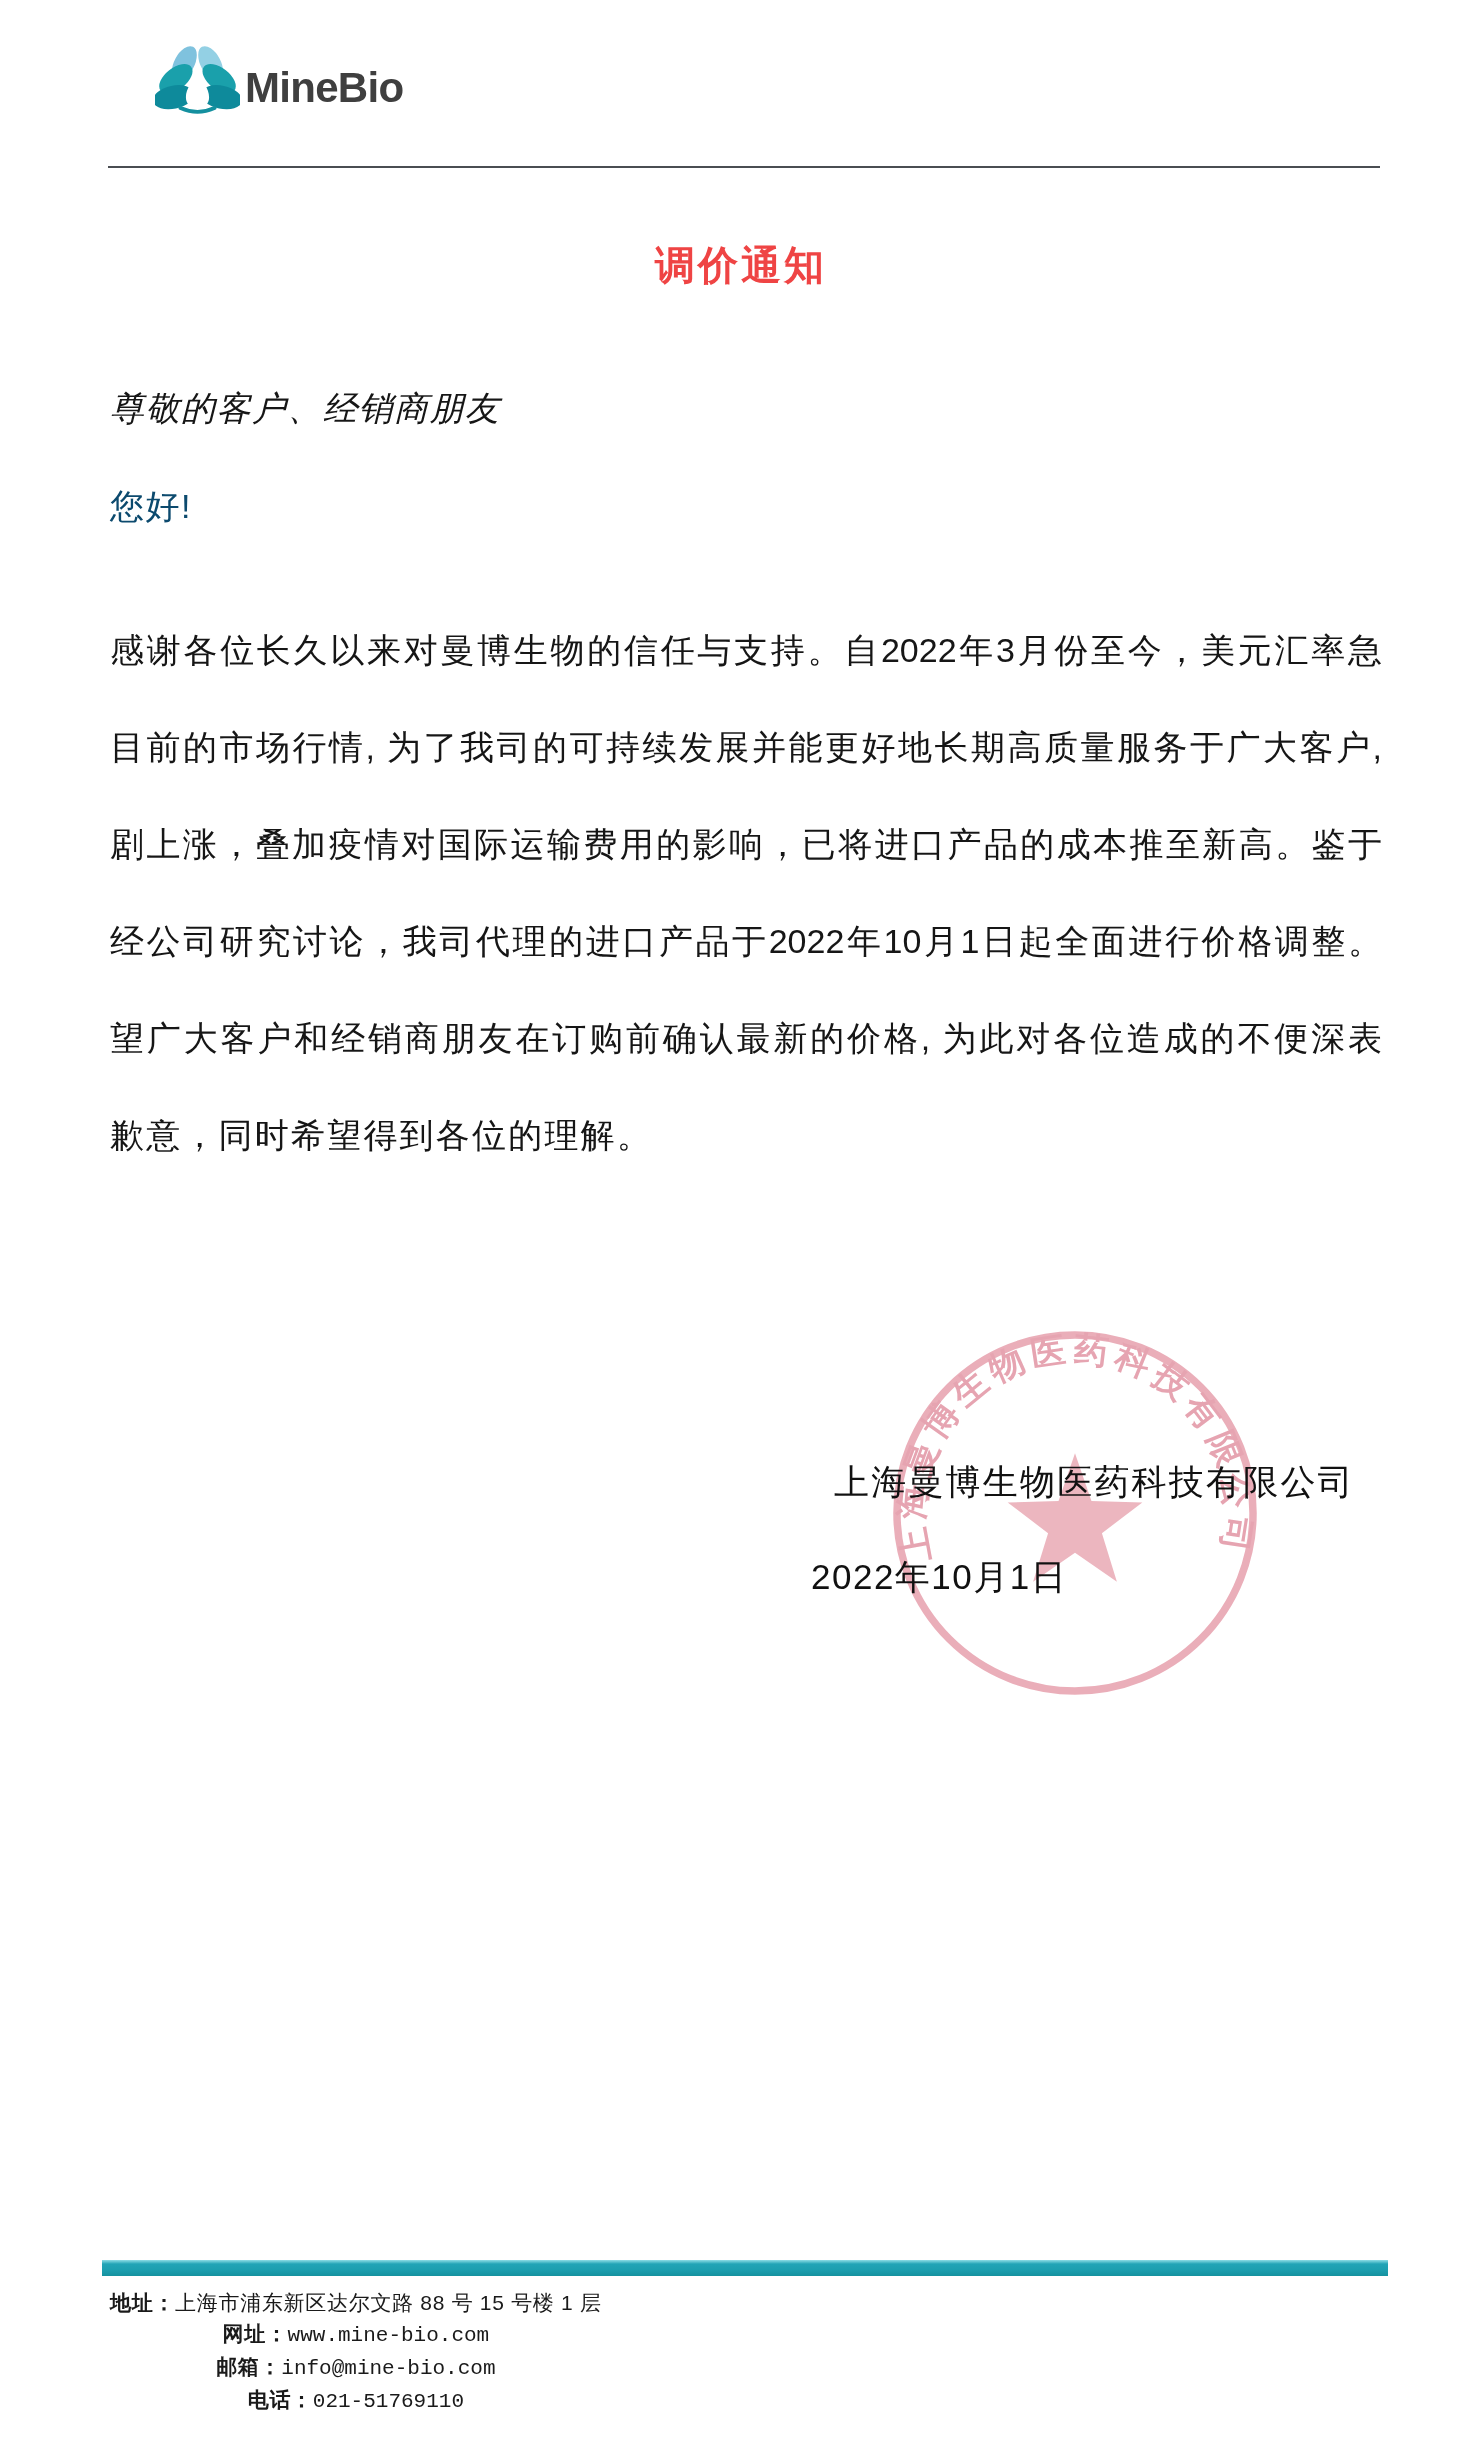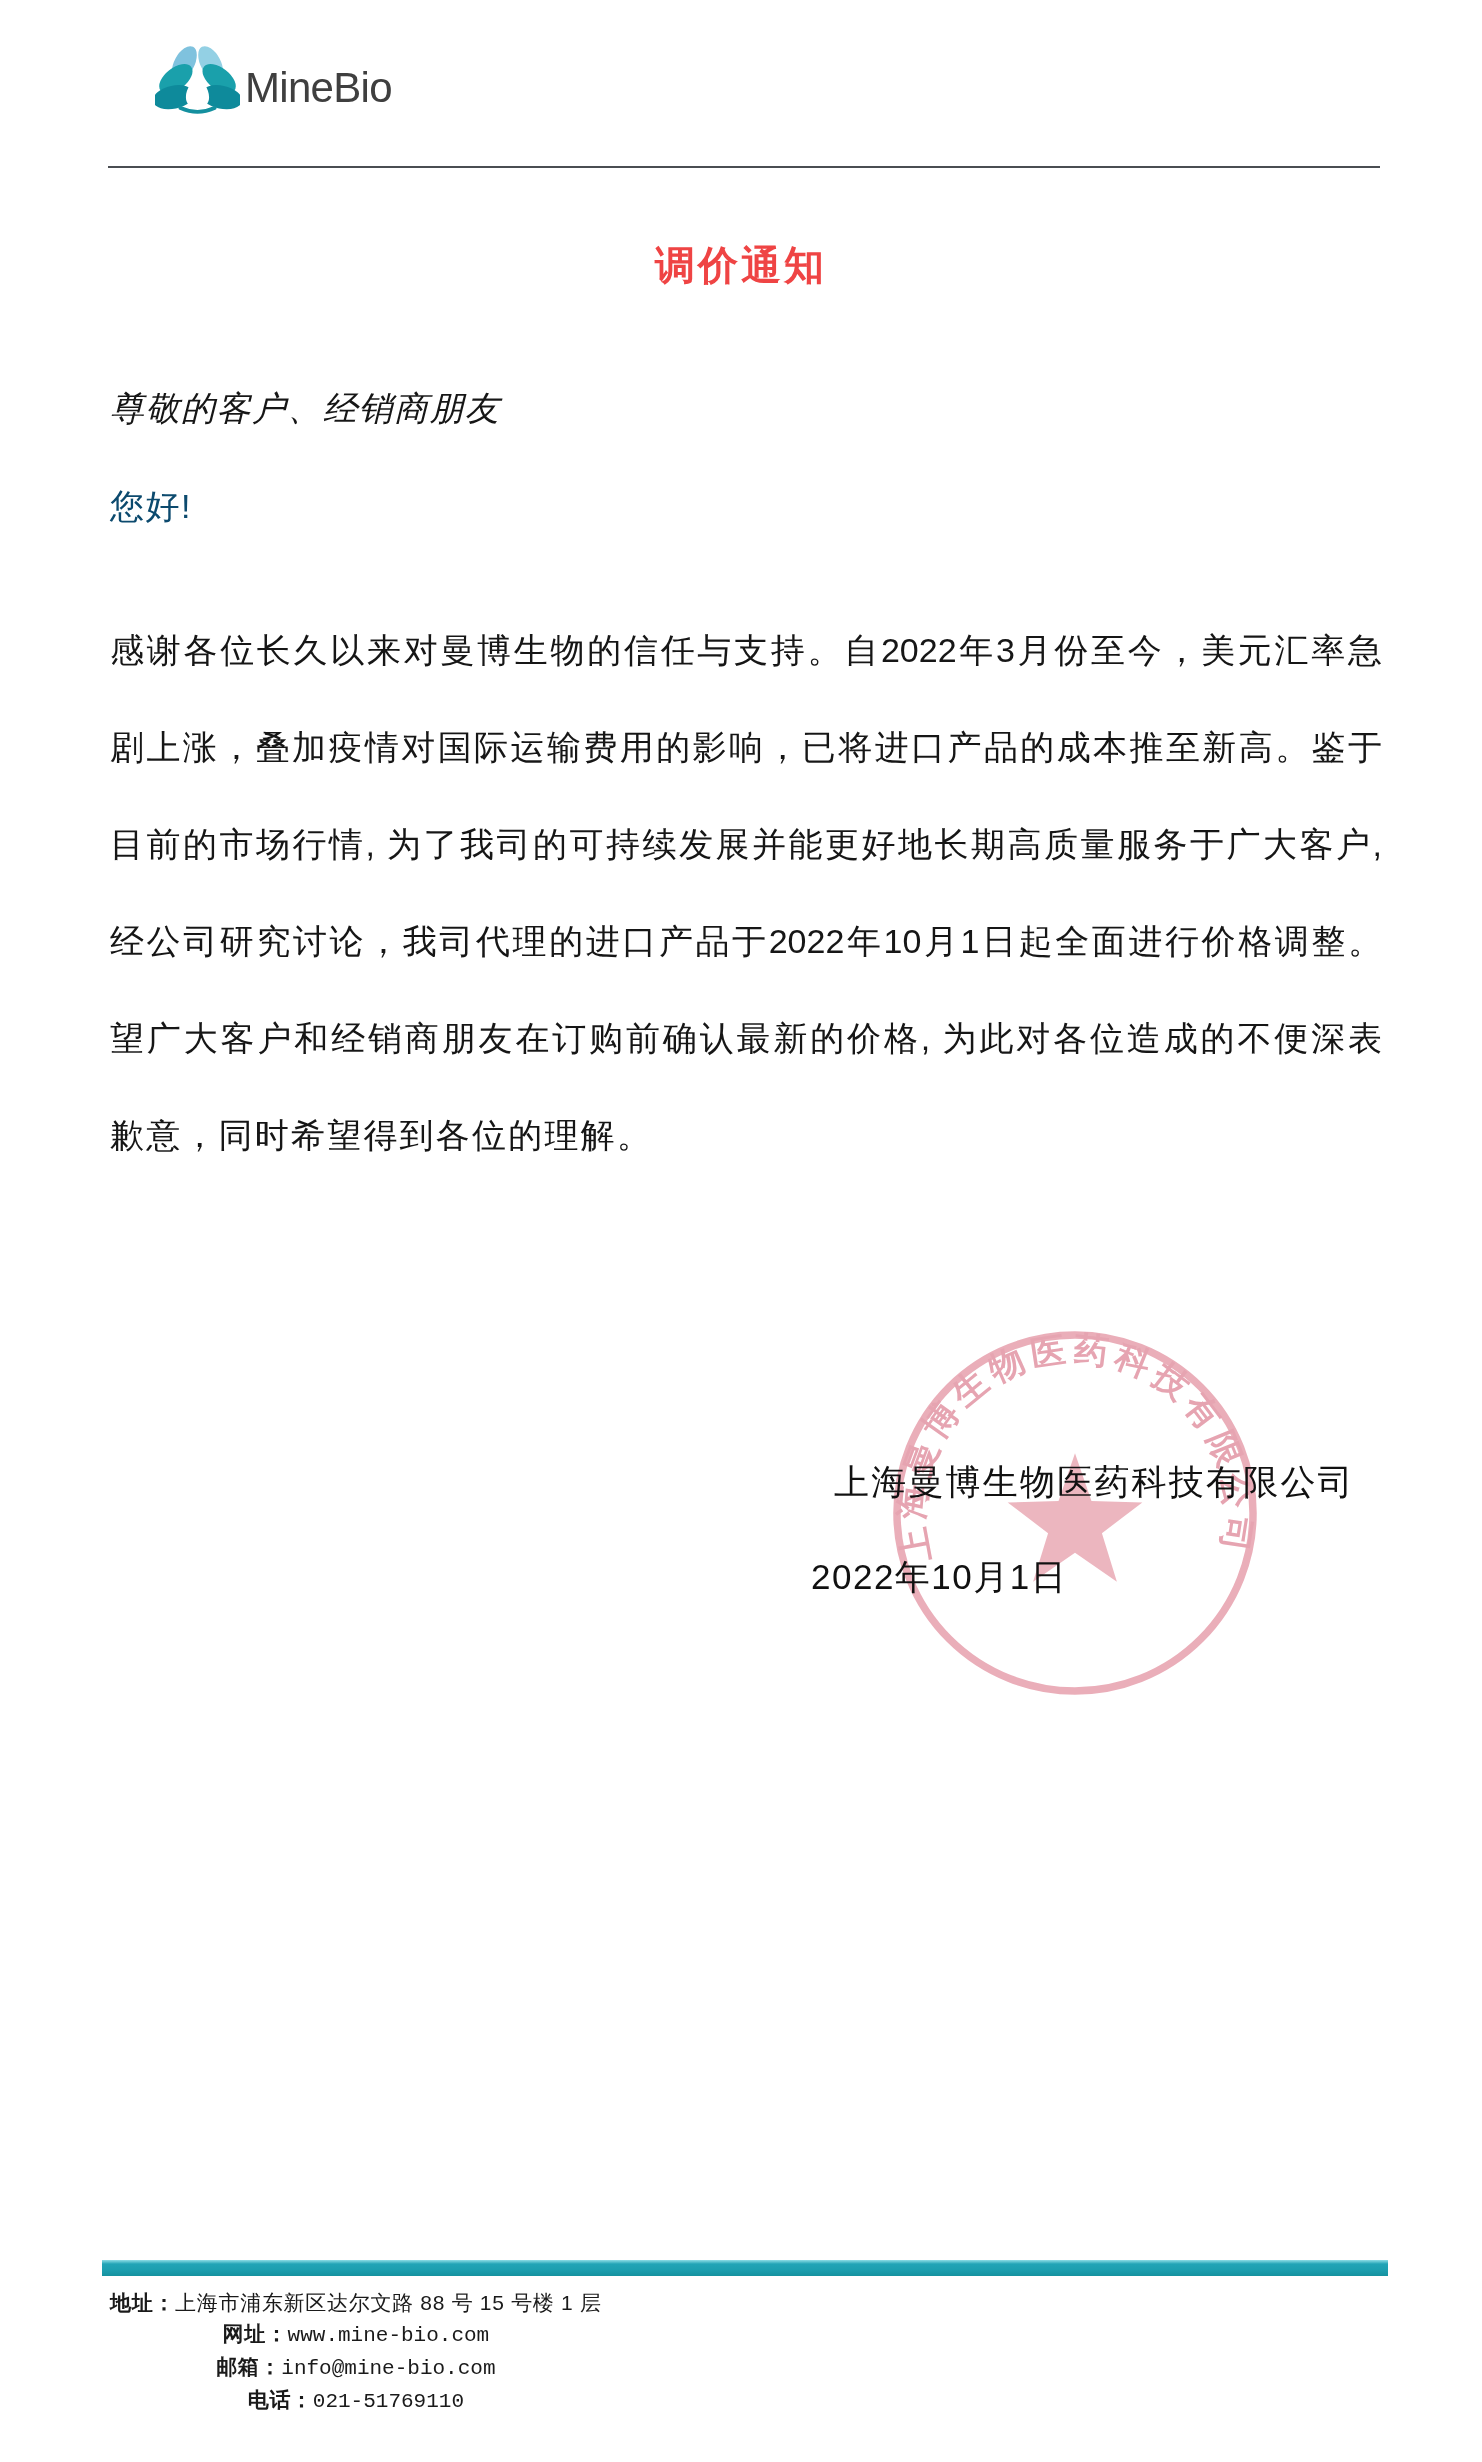--- a/index.html
+++ b/index.html
@@ -9,21 +9,21 @@
     height:2462px;
     background:#ffffff;
     font-family:"Liberation Sans","DejaVu Sans",sans-serif;
     color:#1a1a1a;
     overflow:hidden;
   }
   
   .logo-icon{position:absolute;left:155px;top:46px;width:85px;height:70px;}
   .brand-text{
     position:absolute;left:245px;top:64px;
-    font-size:42px;font-weight:normal;color:#3f3f3f;letter-spacing:-0.7px;
+    font-size:42px;font-weight:bold;color:#3f3f3f;letter-spacing:-0.7px;
   }
   .header-rule{
     position:absolute;left:108px;top:166px;width:1272px;height:2.2px;
     background:#4a4d52;
   }
   
   .title{
     position:absolute;left:0;top:238px;width:1482px;
     text-align:center;font-size:40px;font-weight:bold;color:#ef4444;
     letter-spacing:3px;margin:0;
@@ -97,22 +97,22 @@
   <span class="brand-text">MineBio</span>
   <div class="header-rule"></div>
 
   <h1 class="title">调价通知</h1>
 
   <p class="salutation">尊敬的客户、经销商朋友</p>
   <p class="greeting">您好!</p>
 
   <div class="body-block">
     <div class="body-line">感谢各位长久以来对曼博生物的信任与支持。自2022年3月份至今，美元汇率急</div>
+    <div class="body-line">目前的市场行情, 为了我司的可持续发展并能更好地长期高质量服务于广大客户,</div>
     <div class="body-line">剧上涨，叠加疫情对国际运输费用的影响，已将进口产品的成本推至新高。鉴于</div>
-    <div class="body-line">目前的市场行情, 为了我司的可持续发展并能更好地长期高质量服务于广大客户,</div>
     <div class="body-line">经公司研究讨论，我司代理的进口产品于2022年10月1日起全面进行价格调整。</div>
     <div class="body-line">望广大客户和经销商朋友在订购前确认最新的价格, 为此对各位造成的不便深表</div>
     <div class="body-line last">歉意，同时希望得到各位的理解。</div>
   </div>
 
   <svg class="stamp" viewBox="0 0 500 500" xmlns="http://www.w3.org/2000/svg" aria-hidden="true">
     <circle cx="250" cy="250" r="238" fill="none" stroke="#e59aa8" stroke-width="10"></circle>
     <defs>
       <path id="sealArc" d="M 58,312 A 202,202 0 1 1 442,312" fill="none"></path>
     </defs>

